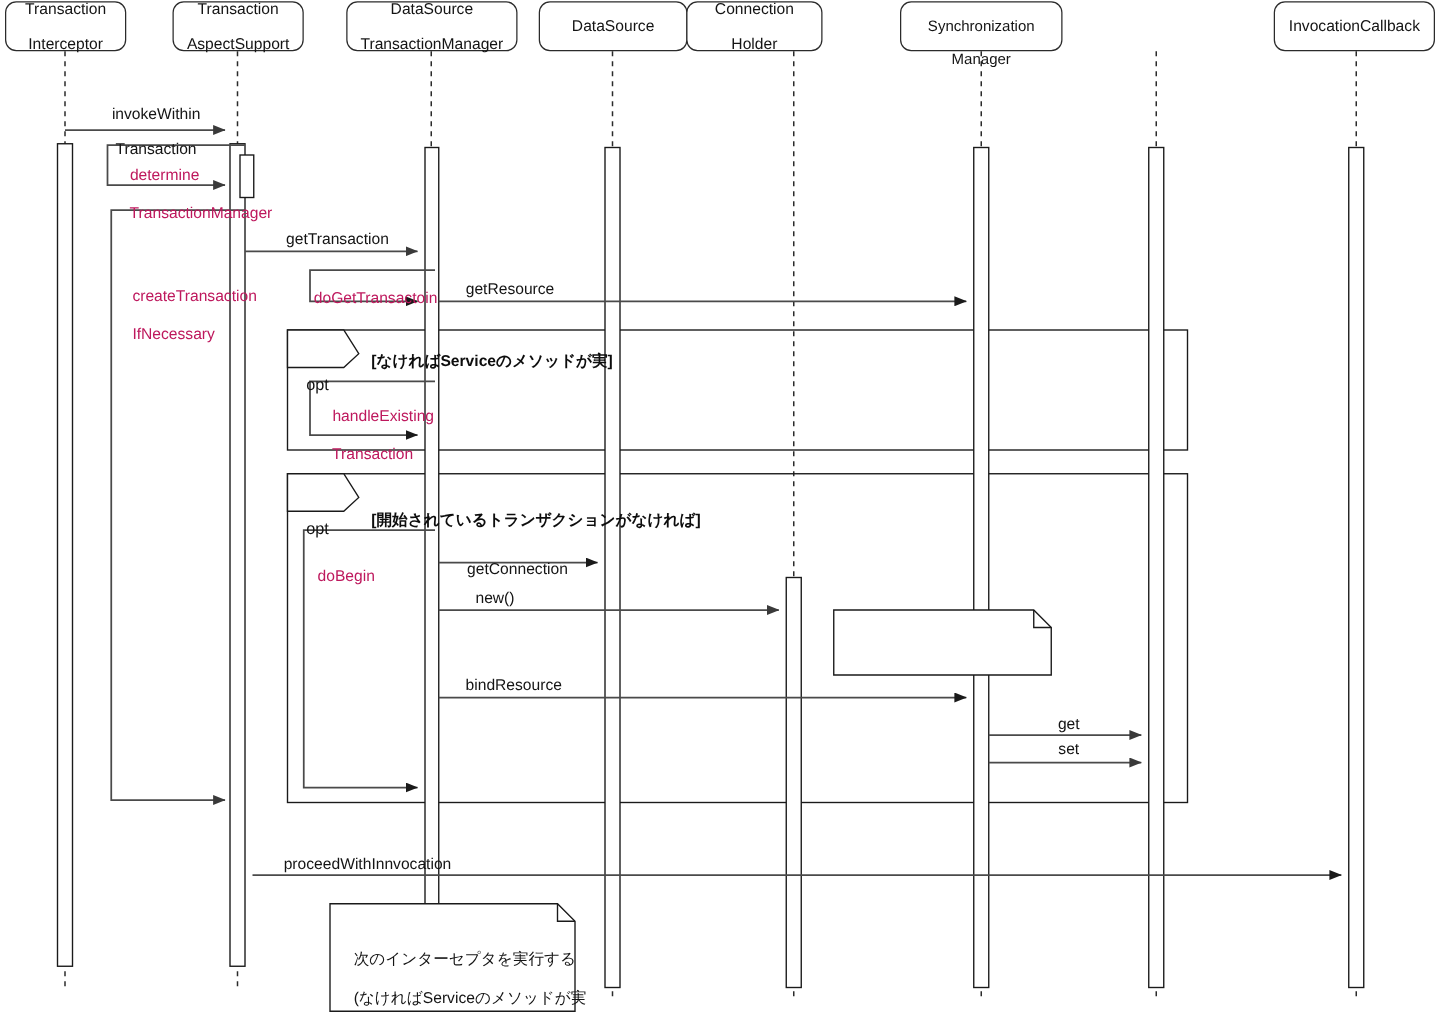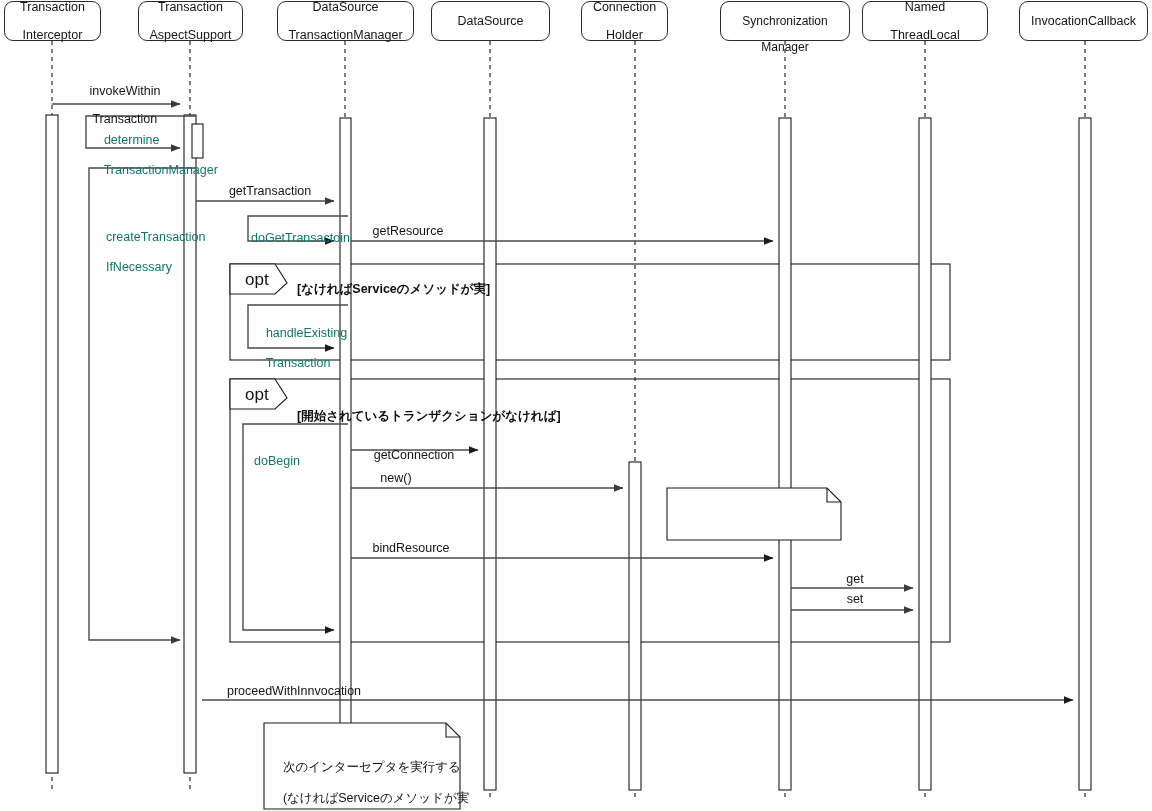--- a/index.html
+++ b/index.html
@@ -16,33 +16,33 @@
   }
   .lifeline-box span{display:block;}
 
   .msg-label{
     position:absolute;font-size:12.5px;line-height:14px;color:#141414;
     white-space:pre;
   }
   .msg-label.center{transform:translateX(-50%);text-align:center;}
 
   .frag-label{
-    position:absolute;font-size:17px;line-height:13px;color:#141414;
+    position:absolute;font-size:13px;line-height:13px;color:#141414;margin-top:28px;
   }
   .frag-cond{
     position:absolute;font-size:12.5px;line-height:14px;color:#0d0d0d;
     font-weight:bold;white-space:pre;
   }
 
   .note-text{
     position:absolute;font-size:12.5px;line-height:15.5px;color:#141414;
     white-space:pre;
   }
   .selfcall-text{
-    position:absolute;font-size:12.5px;line-height:15px;color:#0f766e;
+    position:absolute;font-size:12.5px;line-height:15px;color:#be185d;
     white-space:pre;
   }
 </style>
 </head>
 <body>
 
 <div id="canvas">
 
   <svg id="diagram" viewBox="0 0 1152 811" xmlns="http://www.w3.org/2000/svg">
     <defs>
@@ -144,41 +144,35 @@
     <span>
       <span>DataSource</span><br>
       <span>TransactionManager</span>
     </span>
   </div>
 
   <div class="lifeline-box" style="left:431px;top:1px;width:119px;height:40px;">
     <span>DataSource</span>
   </div>
 
-  <div class="lifeline-box" style="left:581px;top:1px;width:87px;height:40px;">
+  <div class="lifeline-box" style="left:549px;top:1px;width:109px;height:40px;">
     <span>
       <span>Connection</span><br>
       <span>Holder</span>
     </span>
   </div>
 
   <div class="lifeline-box" style="left:720px;top:1px;width:130px;height:40px;font-size:12px;line-height:13px;">
     <span>
       <span>Transaction</span><br>
       <span>Synchronization</span><br>
       <span>Manager</span>
     </span>
   </div>
 
-  <div class="lifeline-box" style="left:862px;top:1px;width:126px;height:40px;">
-    <span>
-      <span>Named</span><br>
-      <span>ThreadLocal</span>
-    </span>
-  </div>
 
   <div class="lifeline-box" style="left:1019px;top:1px;width:129px;height:40px;">
     <span>InvocationCallback</span>
   </div>
 
   <div class="msg-label center" style="left:118px;top:70px;text-align:center;">
     <span>invokeWithin</span><br>
     <span>Transaction</span>
   </div>
 

